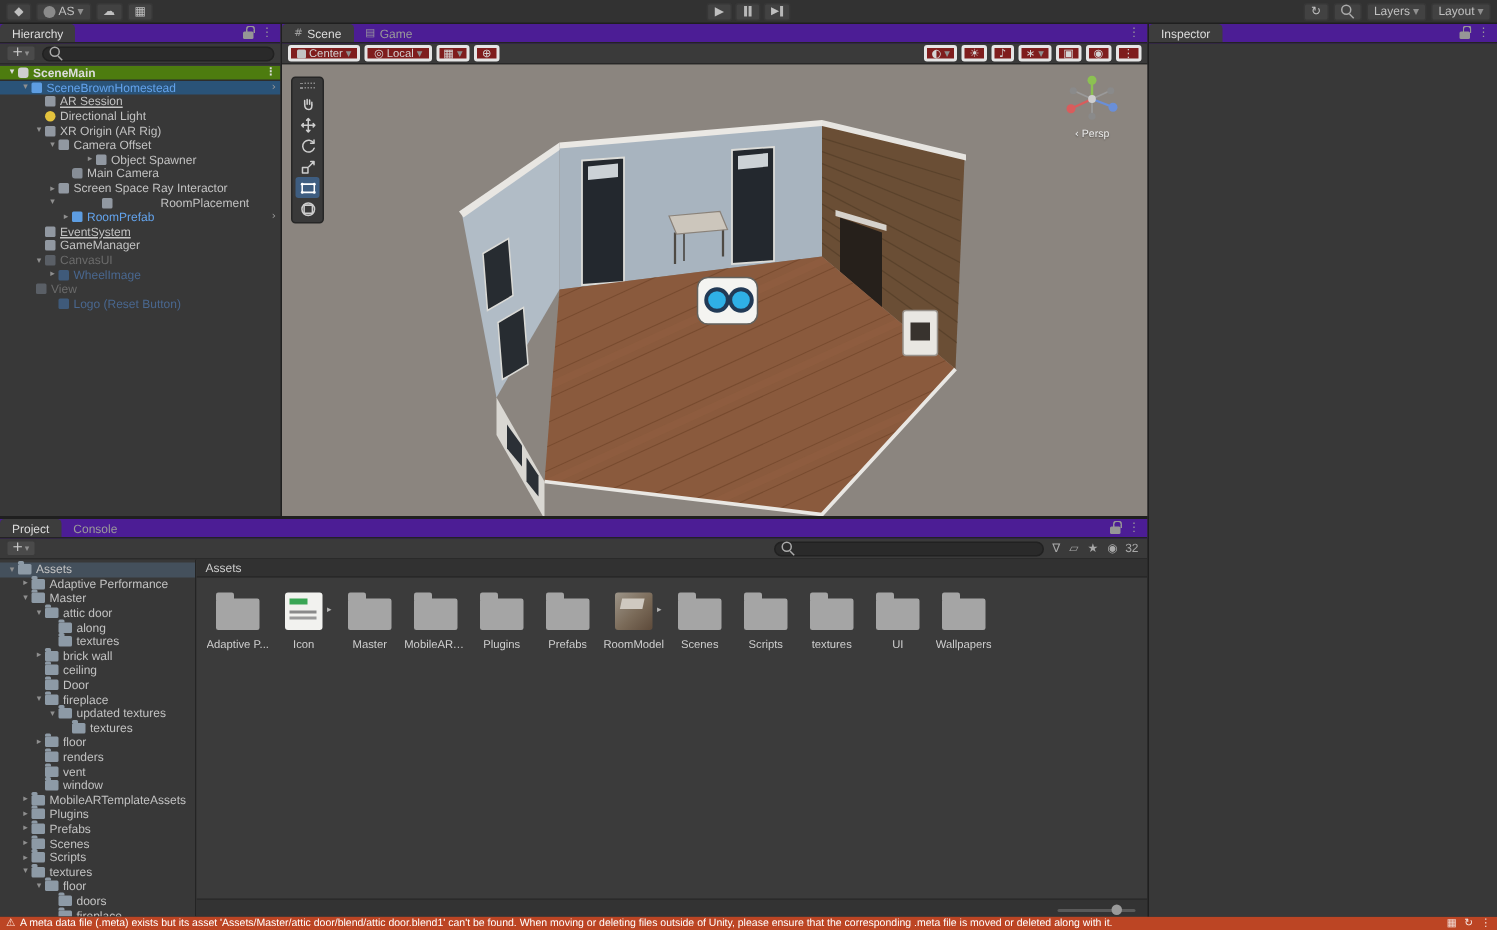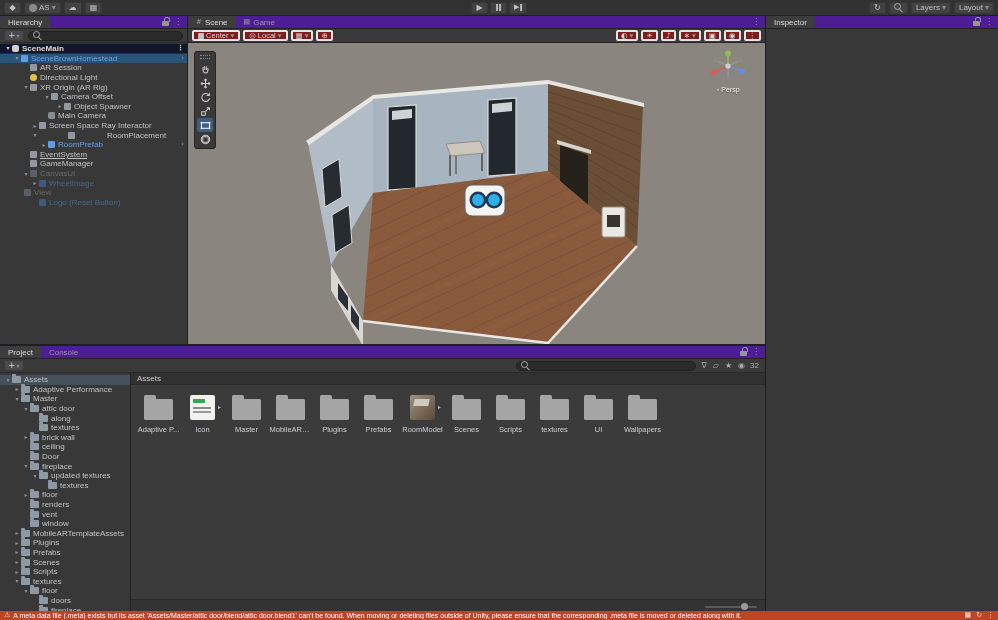--- a/index.html
+++ b/index.html
@@ -60,21 +60,21 @@
   .ico-scene { background: #cfcfcf; border-radius: 2px; }
   .ico-go { background: #9198a1; }
   .ico-prefab { background: #5d9de2; }
   .ico-light { background: #e3c23d; border-radius: 50%; }
   .ico-camera { background: #868d96; border-radius: 2px 1px 1px 2px; }
   .ico-go-dim { background: #5a5f66; }
   .ico-prefab-dim { background: #3f5a7a; }
   .c-normal { color: #c2c2c2; } .c-prefab { color: #63a3ec; }
   .c-inactive { color: #6b6b6b; } .c-inactive-prefab { color: #49678f; }
   .hrow.selected { background: #2a5378; }
-  .hrow.scene-row { background: #0f172a; border-bottom: 1px solid #2d2d2d; }
+  .hrow.scene-row { background: #4d7c0f; border-bottom: 1px solid #2d2d2d; }
   .hrow.scene-row span { font-weight: bold; color: #dcdcdc; }
   .edge { position: absolute; right: 3px; color: #9a9a9a; font-size: 7px; }
 
   
   .scene { flex: 1; display: flex; flex-direction: column; overflow: hidden; }
   .scene-toolbar { height: 14px; background: #3a3a3a; border-bottom: 1px solid #272727; display: flex; align-items: center; gap: 3px; padding: 0 4px; }
   .tbtn { height: 11px; padding: 0 4px; background: #7f1d1d; border: 2px solid #e5e5e5; border-radius: 2px; color: #d5d5d5; display: inline-flex; align-items: center; gap: 2px; font-size: 7.5px; justify-content: space-between; }
   .tbtn .g { font-size: 7.5px; }
   .tbtn.icon-only { padding: 0 3px; }
   .sq { width: 6px; height: 6px; background: #c3c3c3; display: inline-block; border-radius: 1px; }
@@ -216,36 +216,36 @@
                 <span class="obj-ico ico-scene"></span>
                 <span class="hlabel c-normal">SceneMain</span>
                 <span class="edge g">⋮</span>
               </div>
               <div class="hrow selected" style="padding-left: 13px;">
                 <span class="tri g">▾</span>
                 <span class="obj-ico ico-prefab"></span>
                 <span class="hlabel c-prefab">SceneBrownHomestead</span>
                 <span class="edge g">›</span>
               </div>
-              <div class="hrow" style="padding-left: 22px;">
+              <div class="hrow" style="padding-left: 22px; text-decoration: underline;">
                 <span class="tri g"></span>
                 <span class="obj-ico ico-go"></span>
                 <span class="hlabel c-normal">AR Session</span>
               </div>
               <div class="hrow" style="padding-left: 22px;">
                 <span class="tri g"></span>
                 <span class="obj-ico ico-light"></span>
                 <span class="hlabel c-normal">Directional Light</span>
               </div>
               <div class="hrow" style="padding-left: 22px;">
                 <span class="tri g">▾</span>
                 <span class="obj-ico ico-go"></span>
                 <span class="hlabel c-normal">XR Origin (AR Rig)</span>
               </div>
-              <div class="hrow" style="padding-left: 31px; margin-left: 12px;">
+              <div class="hrow" style="padding-left: 31px;">
                 <span class="tri g">▾</span>
                 <span class="obj-ico ico-go"></span>
                 <span class="hlabel c-normal">Camera Offset</span>
               </div>
               <div class="hrow" style="padding-left: 56px;">
                 <span class="tri g">▸</span>
                 <span class="obj-ico ico-go"></span>
                 <span class="hlabel c-normal">Object Spawner</span>
               </div>
               <div class="hrow" style="padding-left: 40px;">

